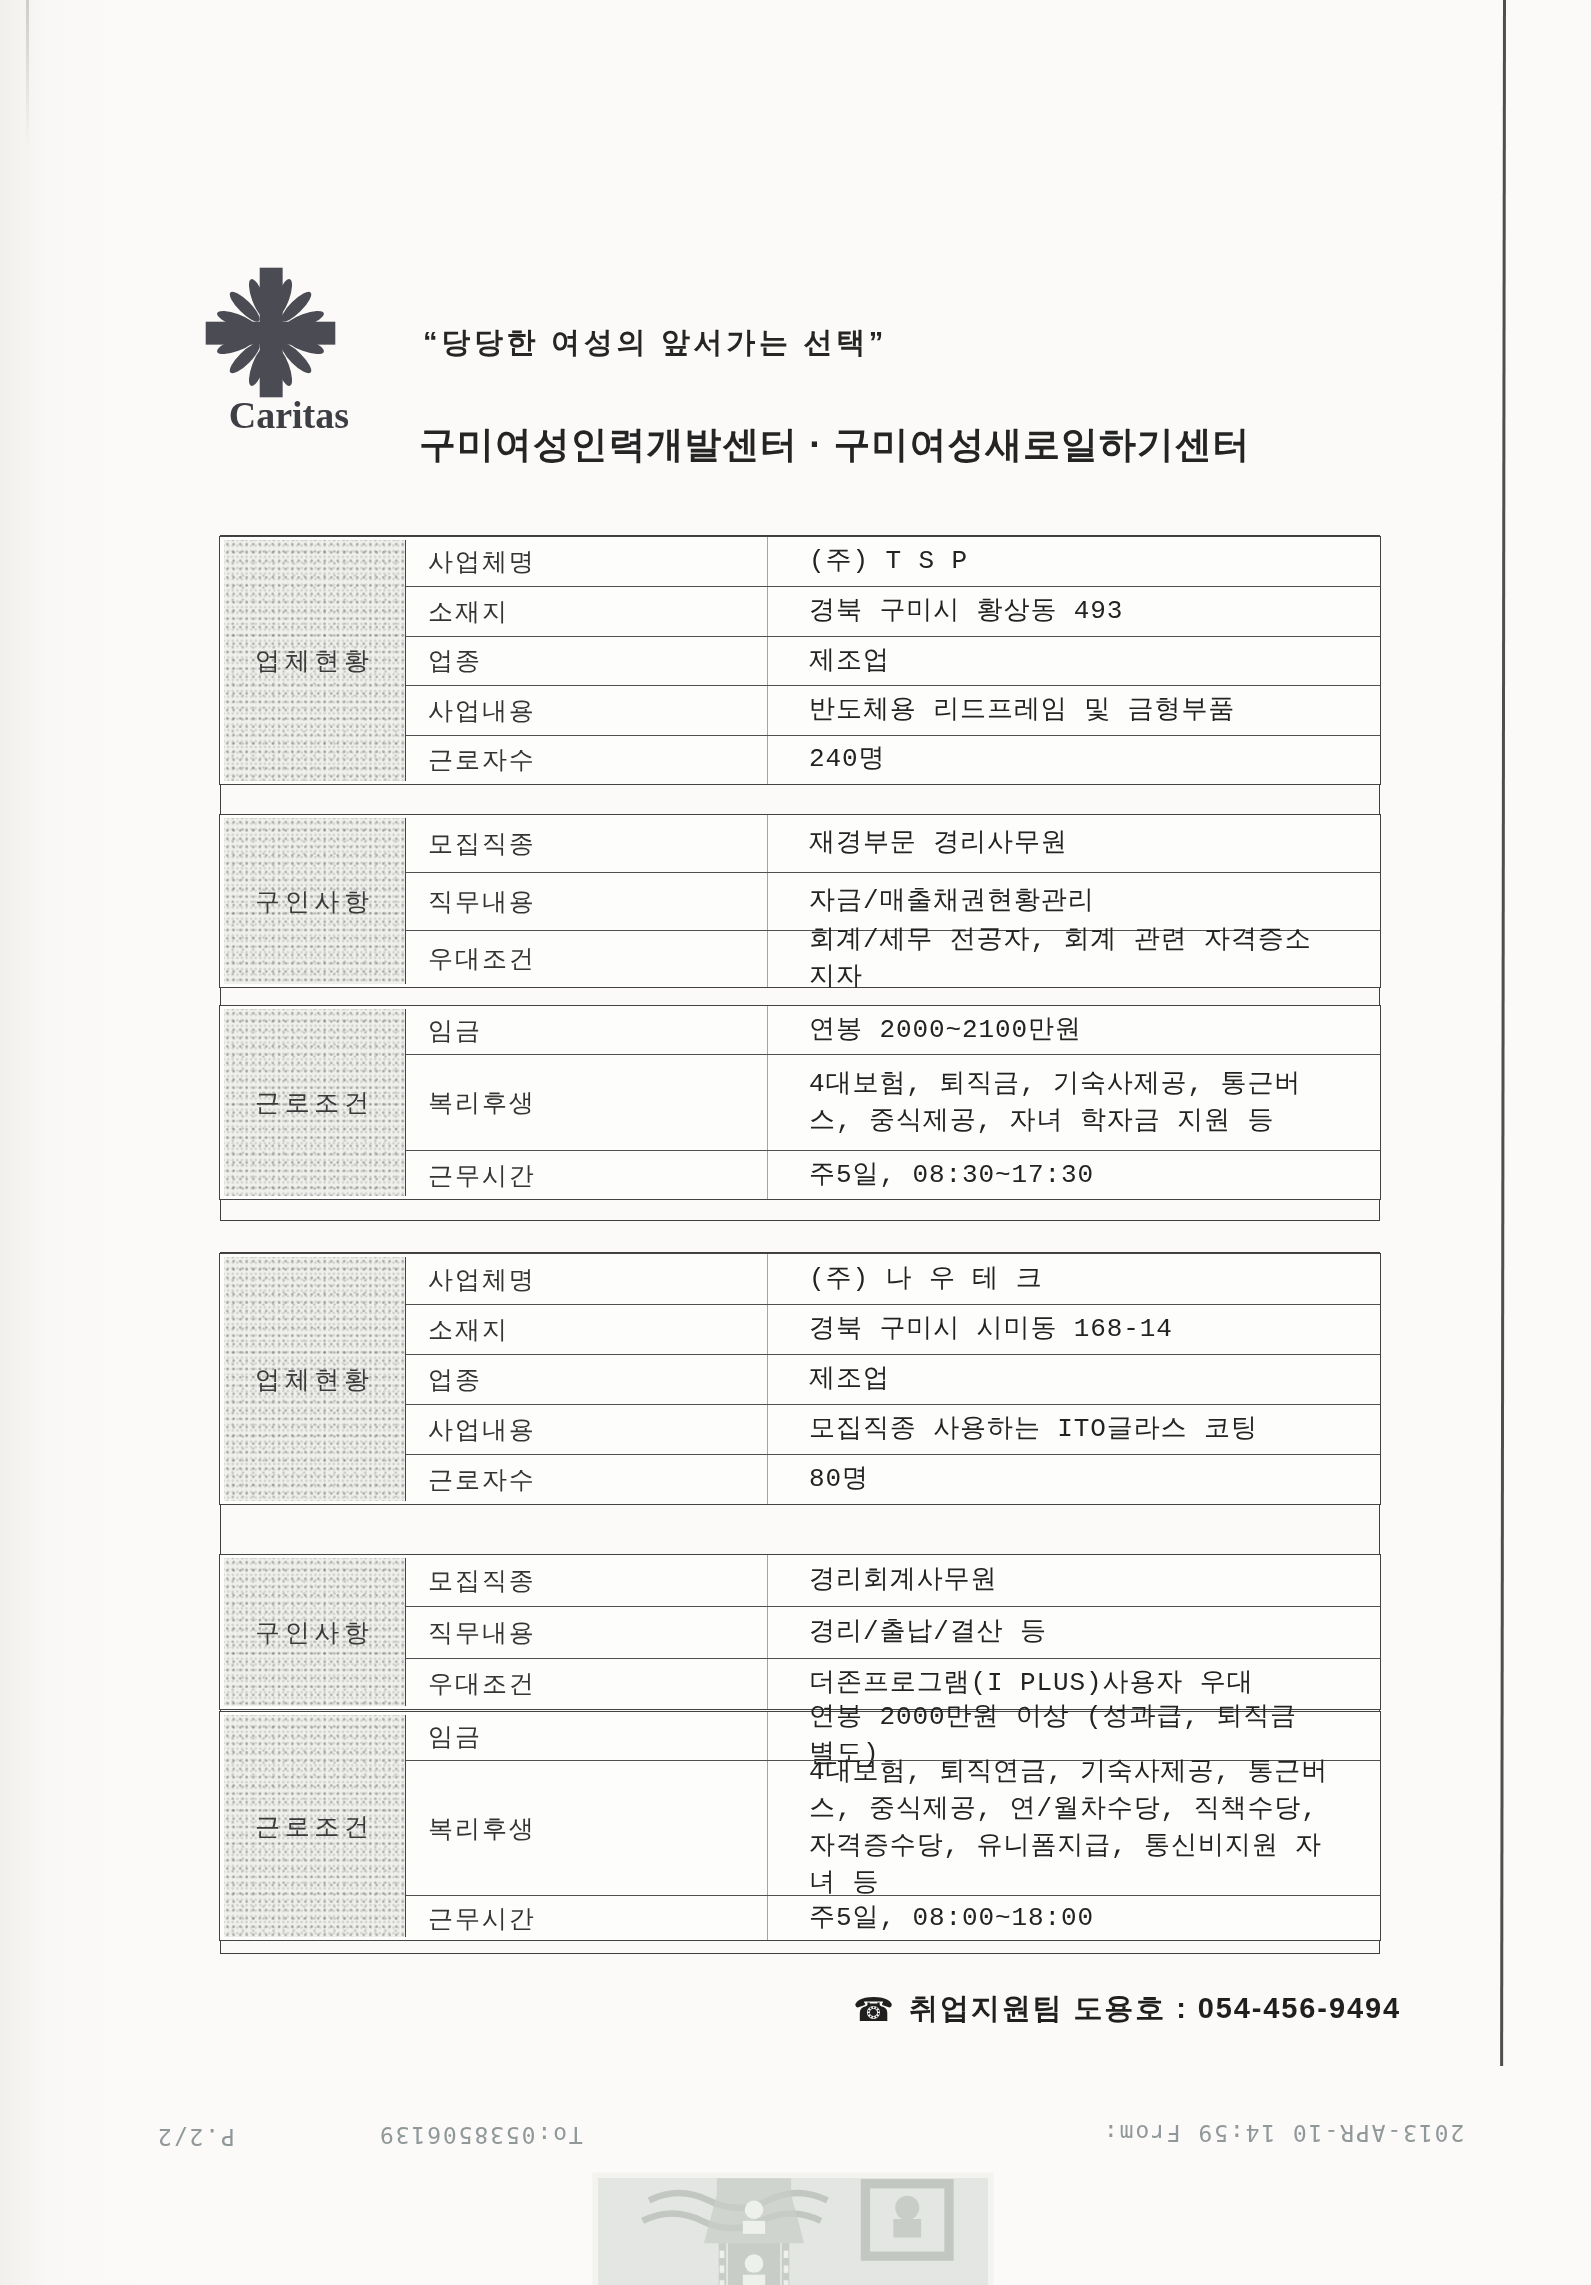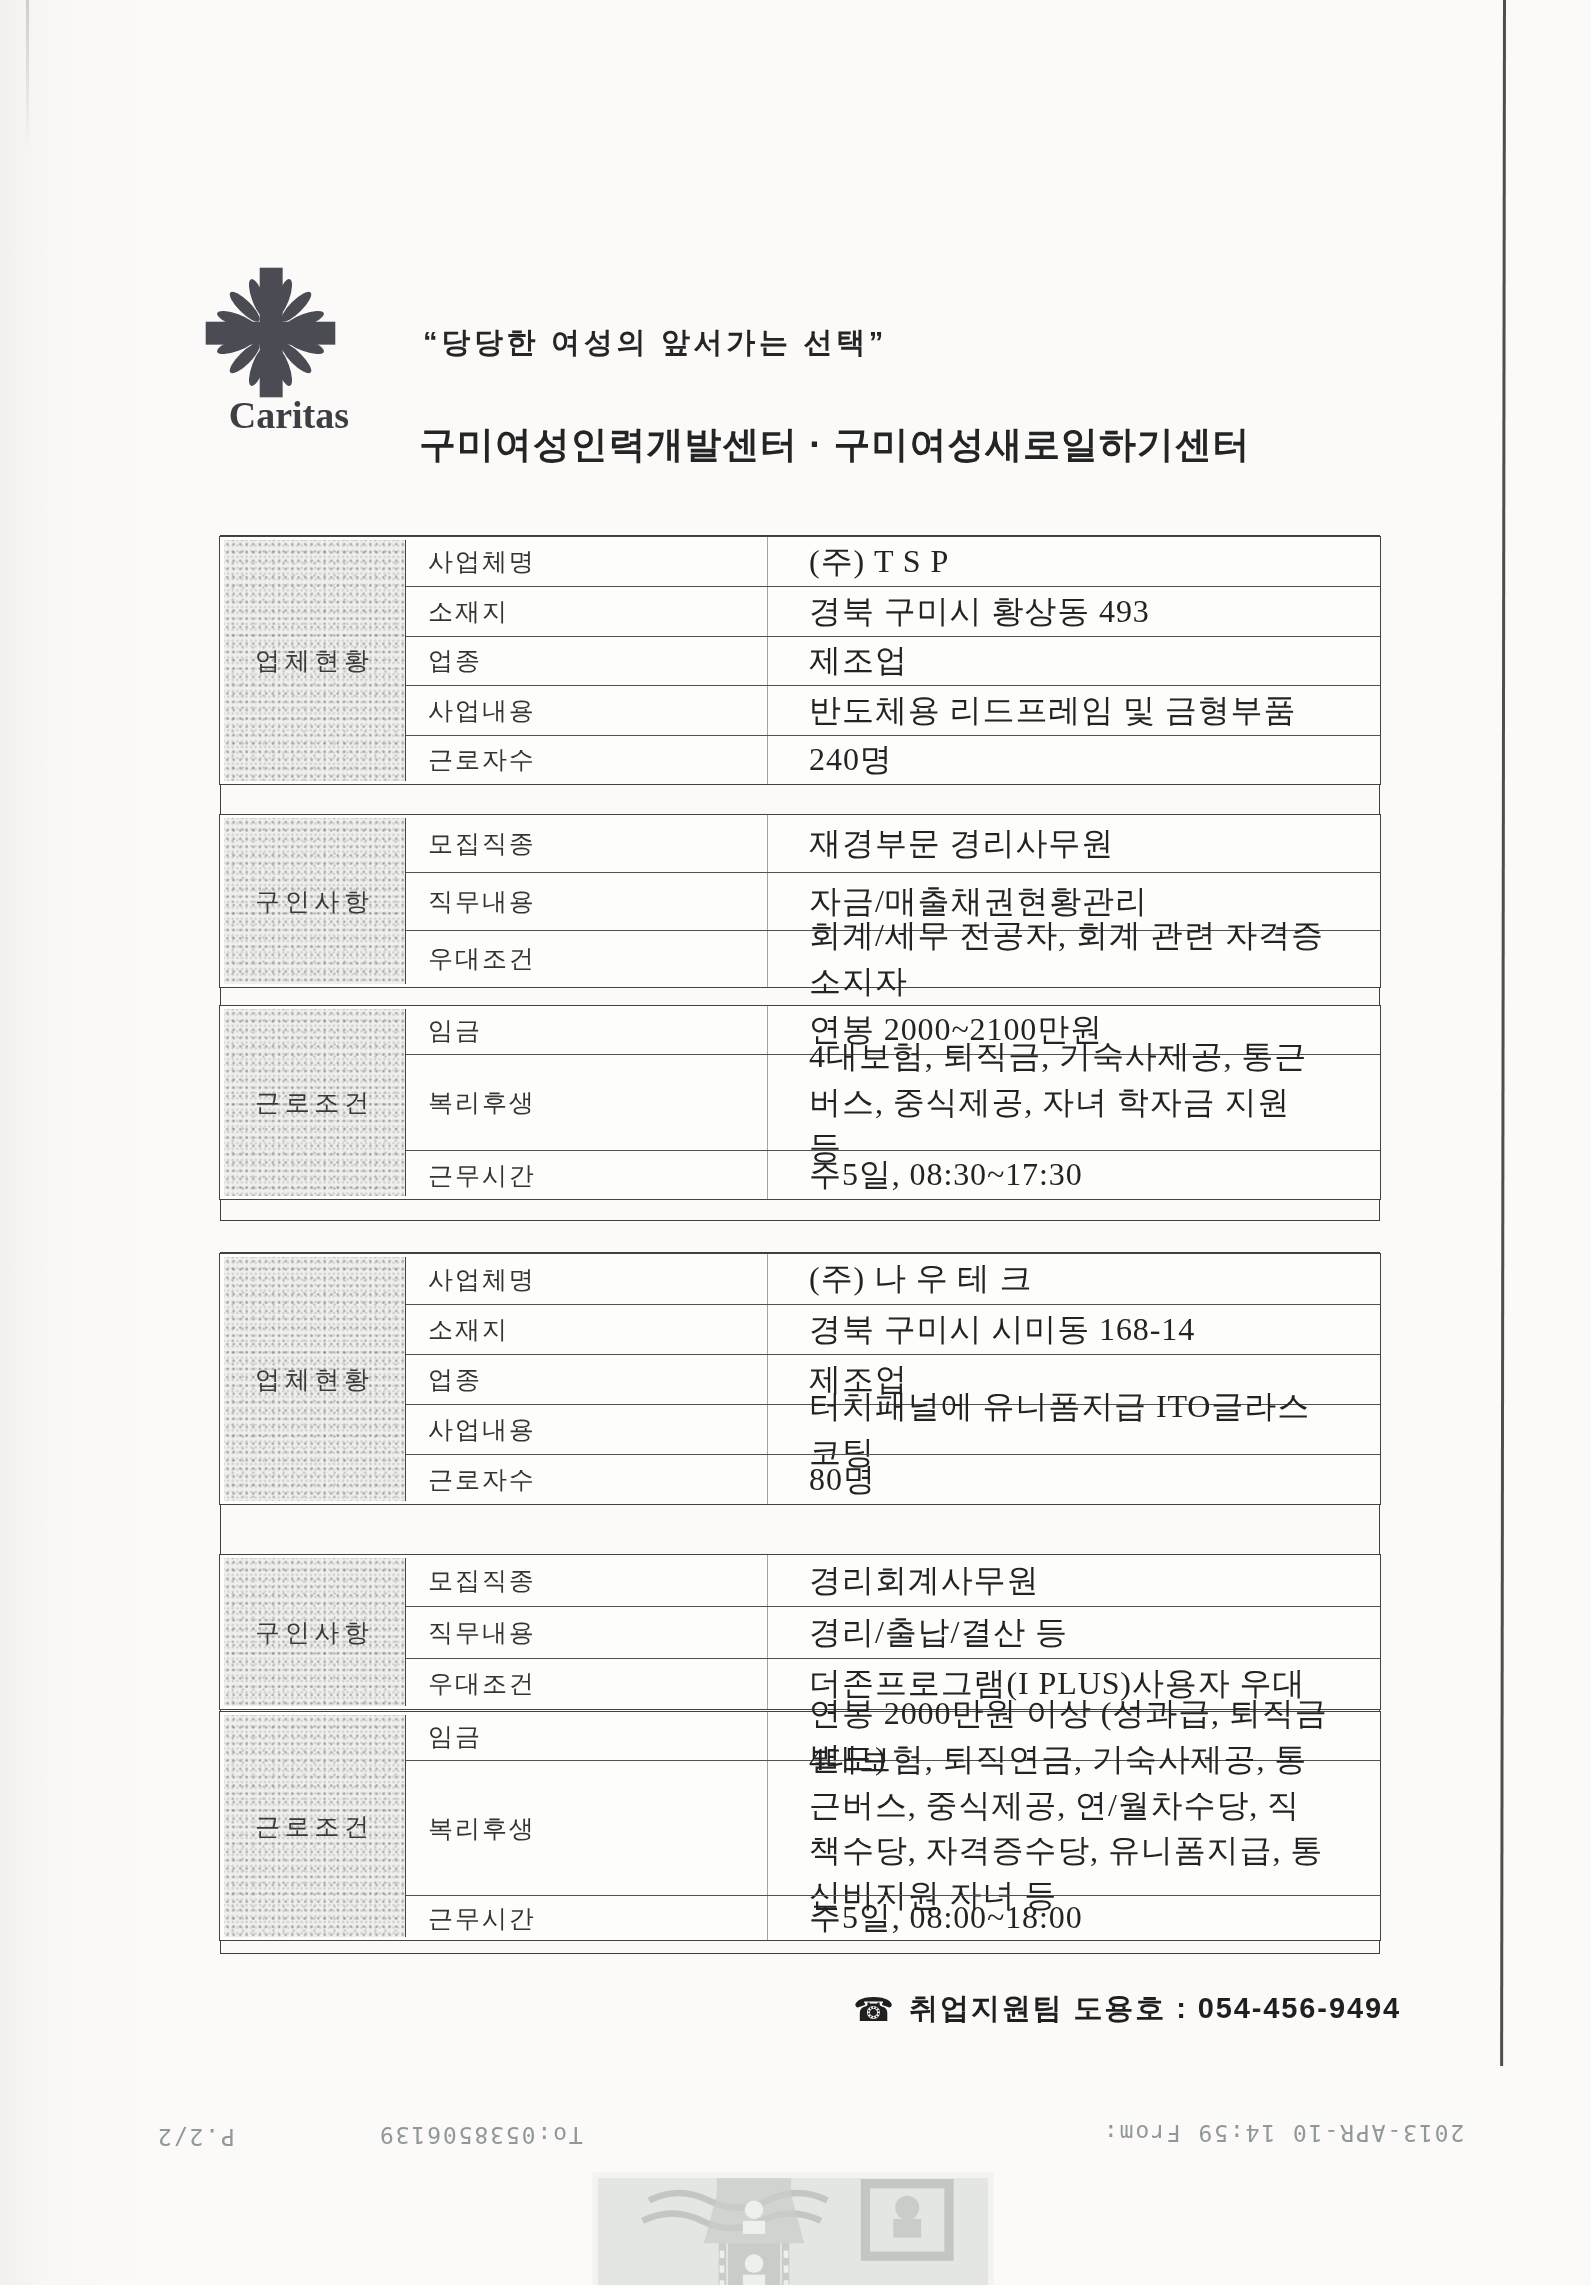--- a/index.html
+++ b/index.html
@@ -34,21 +34,21 @@
       radial-gradient(rgba(80,80,80,.28) 0.9px,transparent 1.3px),
       radial-gradient(rgba(80,80,80,.18) 0.9px,transparent 1.5px);
     background-size:6.5px 8.3px,10.2px 12px,4.6px 5.6px;background-position:0 0,3.7px 5.6px,1.9px 2.8px;}
   .rows{margin-left:169px;height:100%;display:grid;}
   .row{display:flex;align-items:stretch;border-top:1.9px solid #515151;min-height:0;}
   .row:first-child{border-top:none;}
   .lbl{flex:0 0 378px;box-sizing:border-box;padding-left:39px;display:flex;align-items:center;
     font-size:25px;color:#343434;letter-spacing:1.9px;}
   .val{flex:1;box-sizing:border-box;border-left:0.9px solid rgba(75,75,75,.5);
     padding:5.6px 51px 5.6px 41px;display:flex;align-items:center;
-    font-size:32px;color:#232323;letter-spacing:0.9px;line-height:1.42;word-break:break-all;}
+    font-size:26px;color:#232323;letter-spacing:0.9px;line-height:1.42;word-break:break-all;font-family:Liberation Mono, monospace;}
   
   .gA1{top:0;height:249px;} .gA1 .rows{grid-template-rows:repeat(5,1fr);}
   .gB1{top:278px;height:174px;} .gB1 .rows{grid-template-rows:repeat(3,1fr);}
   .gC1{top:469px;height:195px;} .gC1 .rows{grid-template-rows:48px 96px 1fr;}
   
   .gA2{top:0;height:252px;} .gA2 .rows{grid-template-rows:repeat(5,1fr);}
   .gB2{top:301px;height:156px;} .gB2 .rows{grid-template-rows:repeat(3,1fr);}
   .gC2{top:458px;height:230px;} .gC2 .rows{grid-template-rows:48px 135px 1fr;}
   
   .contact{position:absolute;left:853px;top:1989px;font-family:"Liberation Sans","DejaVu Sans",sans-serif;
@@ -172,21 +172,21 @@
         <div class="row">
           <div class="lbl">소재지</div>
           <div class="val">경북 구미시 시미동 168-14</div>
         </div>
         <div class="row">
           <div class="lbl">업종</div>
           <div class="val">제조업</div>
         </div>
         <div class="row">
           <div class="lbl">사업내용</div>
-          <div class="val">터치패널에 유니폼지급 ITO글라스 코팅</div>
+          <div class="val">모집직종 사용하는 ITO글라스 코팅</div>
         </div>
         <div class="row">
           <div class="lbl">근로자수</div>
           <div class="val">80명</div>
         </div>
       </div>
     </div>
 
     <div class="group gB2">
       <div class="gtitle">구인사항</div>

